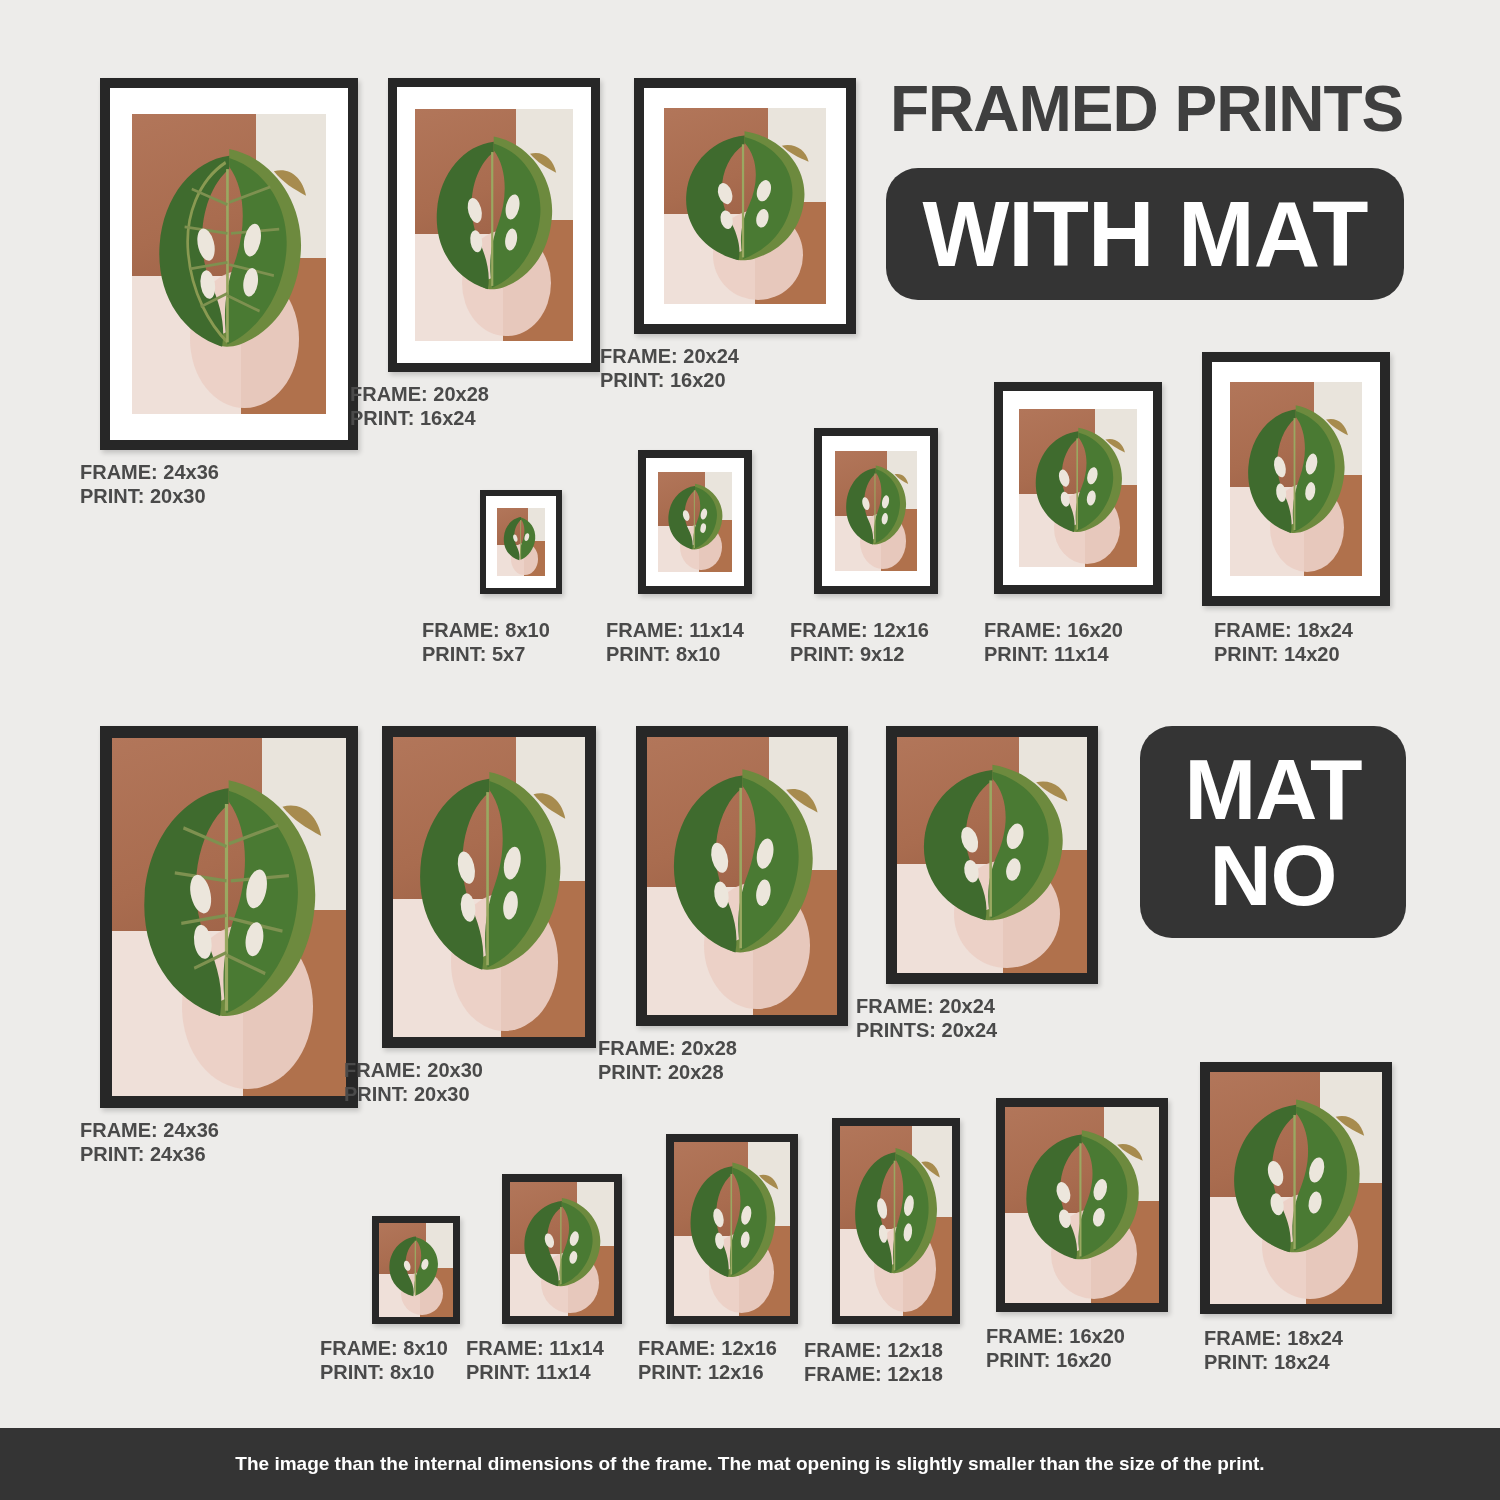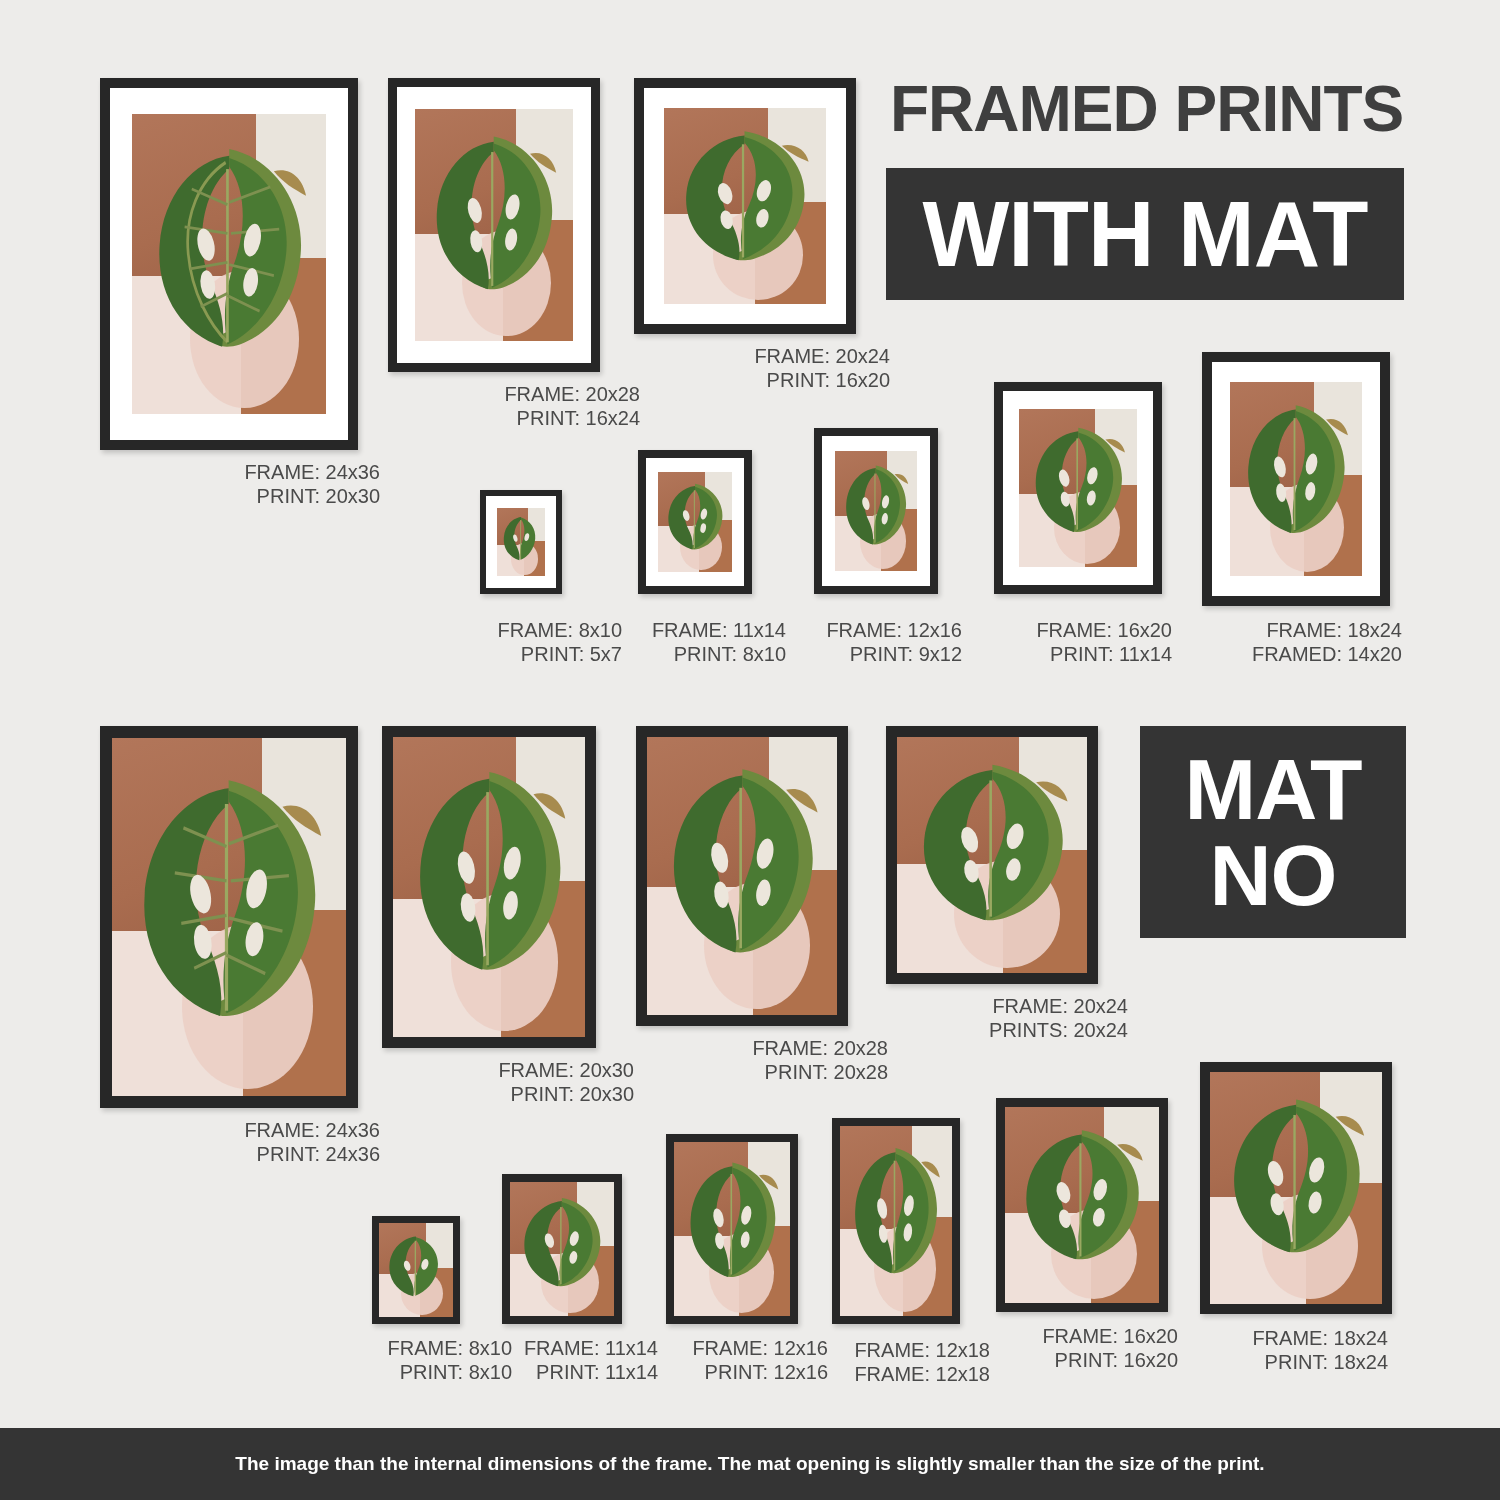--- a/index.html
+++ b/index.html
@@ -86,23 +86,23 @@
     left: 4%;
     top: 8%;
     width: 92%;
     height: 74%;
   }
   .art svg { display: block; width: 100%; height: 100%; }
 
   
   .caption {
     position: absolute;
-    text-align: right;
+    text-align: left;
     color: #4a4a4a;
-    font-weight: normal;
+    font-weight: bold;
     line-height: 1.2;
     white-space: nowrap;
     font-family: "Liberation Sans", sans-serif;
   }
   .caption div { display: block; }
 
   
   .title-top {
     position: absolute;
     color: #3f3f3f;
@@ -115,20 +115,21 @@
     position: absolute;
     background: #343434;
     color: #ffffff;
     font-weight: bold;
     display: flex;
     align-items: center;
     justify-content: center;
     letter-spacing: -1px;
     line-height: 1.0;
     font-family: "Liberation Sans", sans-serif;
+    border-radius: 32px;
   }
   .badge.two-line {
     flex-direction: column;
     text-align: center;
   }
 
   
   .footer {
     position: absolute;
     left: 0;
@@ -390,21 +391,21 @@
               <ellipse cx="126" cy="92" rx="9" ry="15" fill="#ece6dc" transform="rotate(16 126 92)"></ellipse>
               <ellipse cx="124" cy="130" rx="8" ry="13" fill="#ece6dc" transform="rotate(12 124 130)"></ellipse>
               <path d="M150 30 C168 26 182 36 186 52 C172 46 160 40 150 30 Z" fill="#a78b4e"></path>
             </svg>
           </div>
         </div>
       </div>
     </div>
     <div class="caption" style="left:12px; top:266px; width:188px; font-size:20px;">
       <div>FRAME: 18x24</div>
-      <div>FRAMED: 14x20</div>
+      <div>PRINT: 14x20</div>
     </div>
   </div>
 
   <div class="frame-item" style="left:100px; top:726px;">
     <div class="frame" style="width:258px; height:382px; padding:12px;">
       <div class="art">
         <div class="bg-rust"></div>
         <div class="bg-cream"></div>
         <div class="bg-terra"></div>
         <div class="circle"></div>

